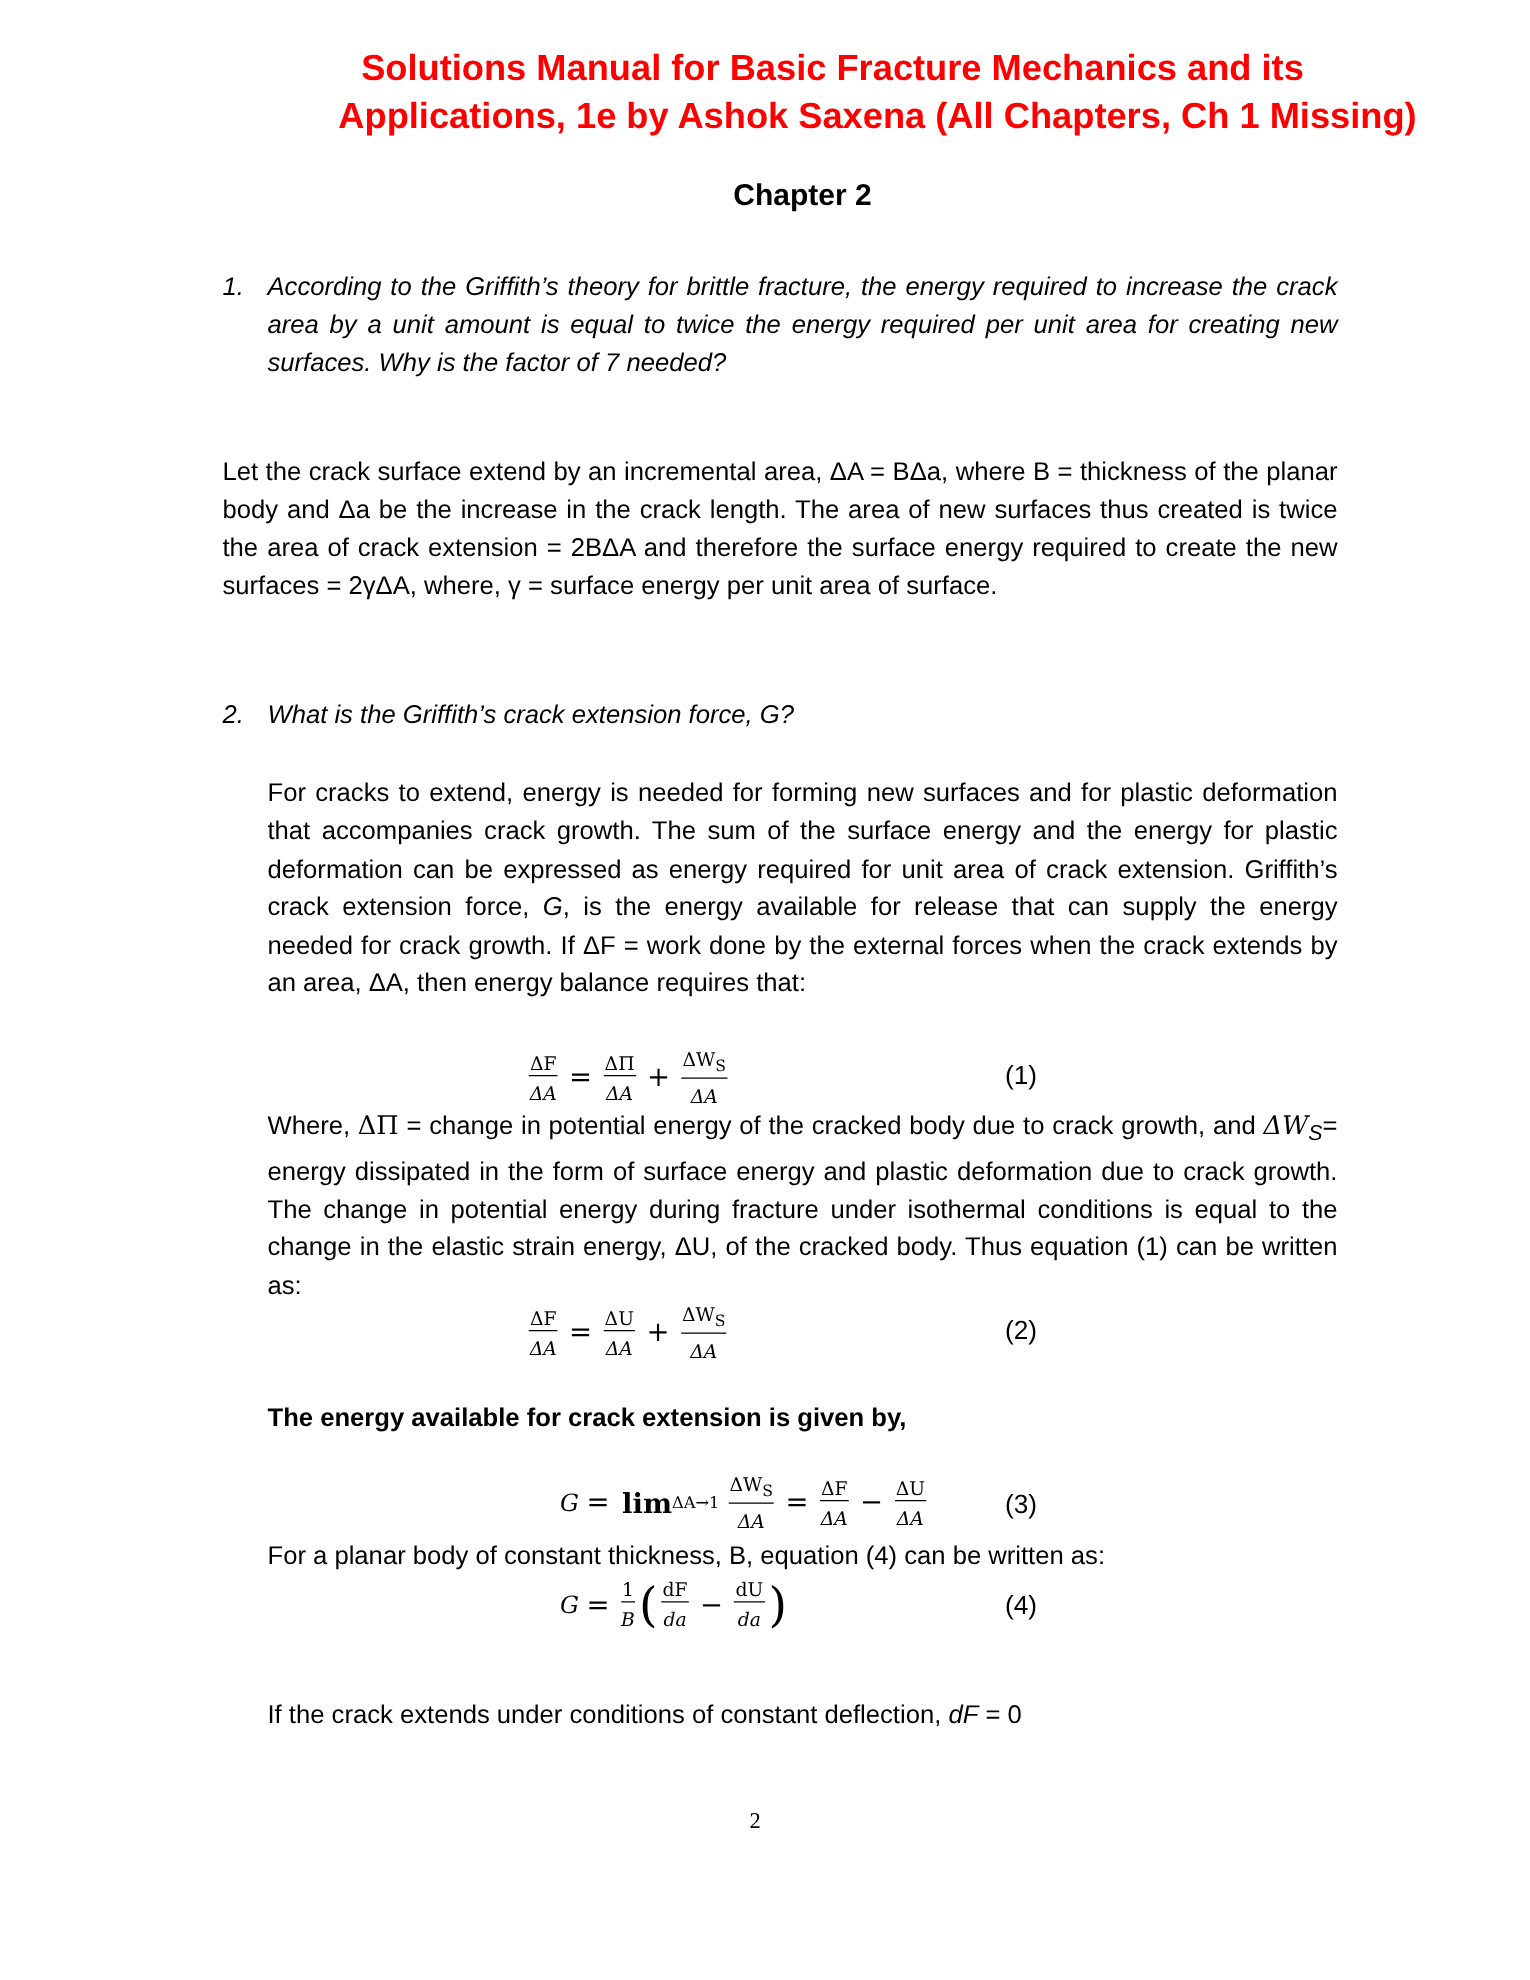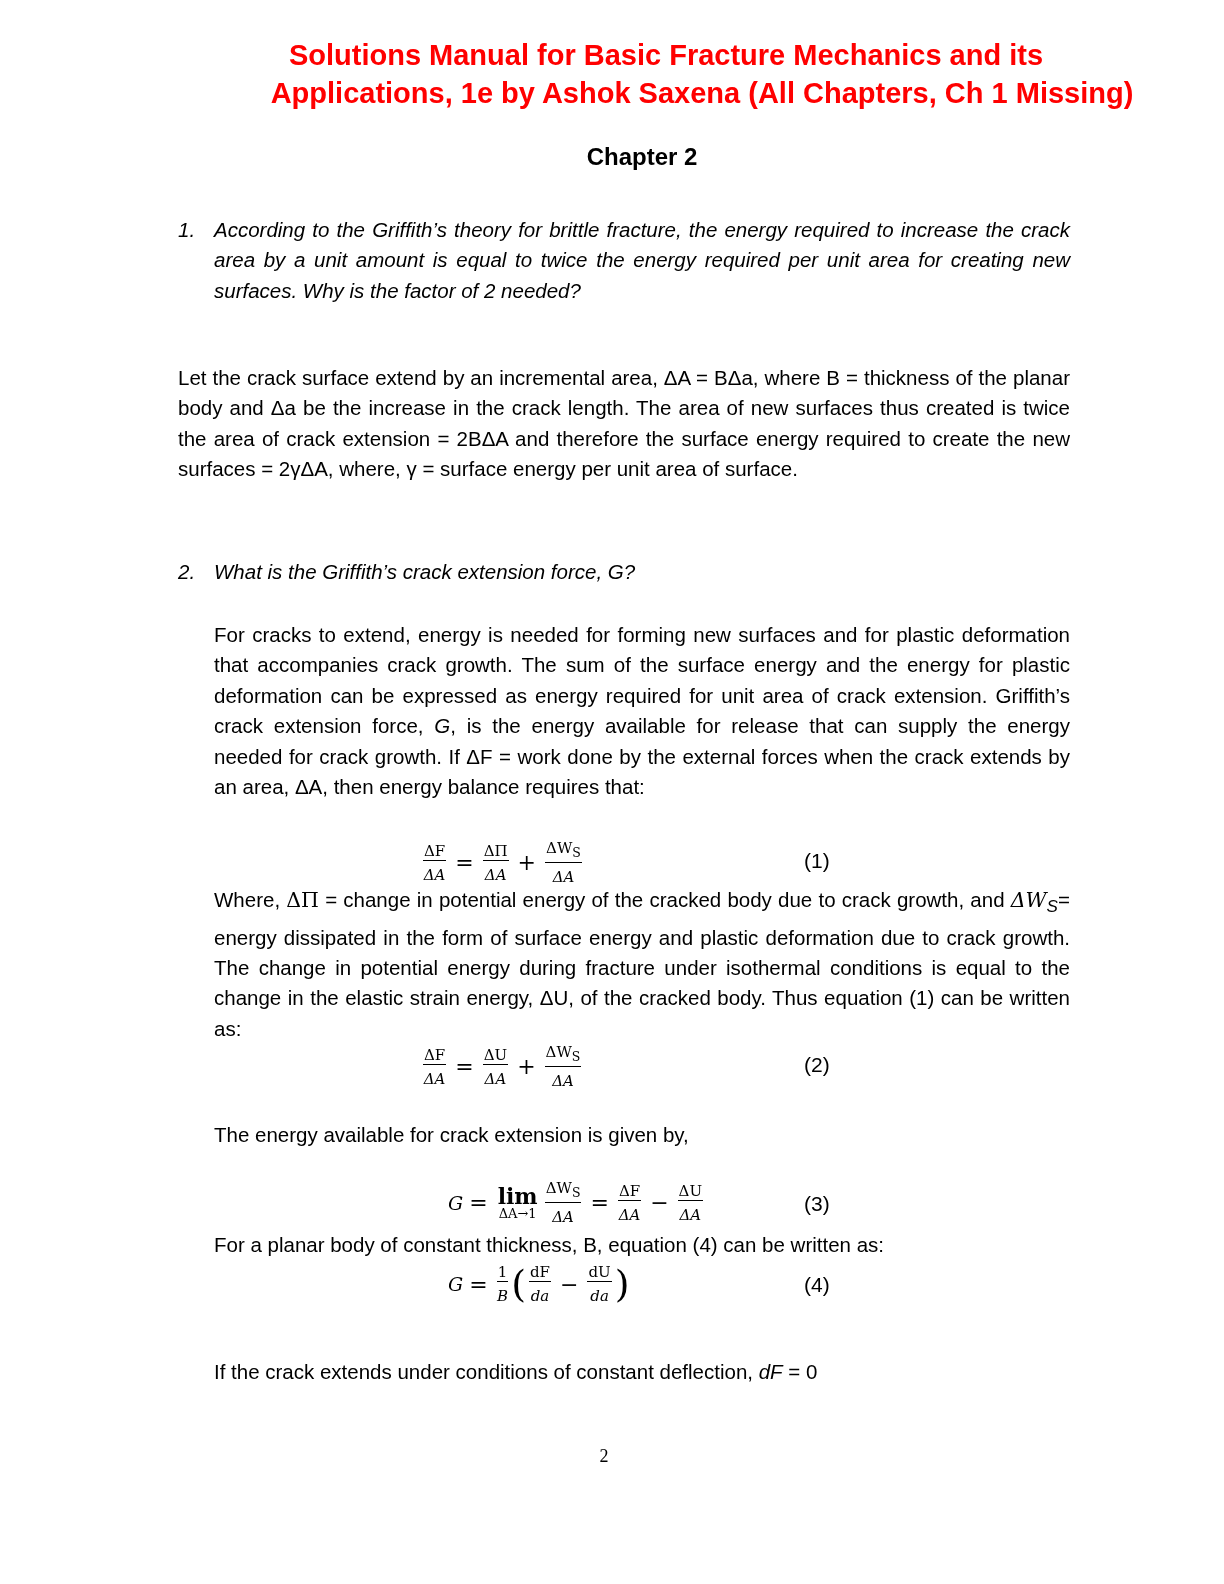--- a/index.html
+++ b/index.html
@@ -19,36 +19,36 @@
   .p2 { left: 214px; width: 856px; }
   .last-line { text-align-last: left; }
   .eq { font-family: "DejaVu Serif", "Liberation Serif", serif; font-size: 15px; display: flex; align-items: center; }
   .frac { display: inline-flex; flex-direction: column; align-items: center; margin: 0 3px; }
   .frac .n { border-bottom: 1.5px solid #000; padding: 0 1px 1px; line-height: 16px; }
   .frac .d { padding-top: 6px; line-height: 16px; font-style: italic; }
   .op { font-size: 22px; margin: 0 6px; }
   .eqnum { position: absolute; font-size: 21px; font-family: "Liberation Sans", sans-serif; }
   .italic { font-style: italic; }
   .up { font-style: normal; }
-  .lim { display: inline-flex; flex-direction: column; align-items: center; margin: 0 4px; }
+  .lim { display: inline-flex; flex-direction: row; align-items: center; margin: 0 4px; }
   .lim .l { font-size: 22px; font-weight: bold; line-height: 22px; }
   .lim .s { font-size: 13px; line-height: 14px; }
   .paren { font-size: 38px; font-weight: 200; line-height: 38px; }
   .pagenum { top: 1446px; left: 0; width: 1208px; text-align: center; font-family: "Liberation Serif", serif; font-size: 18px; }
 </style>
 </head>
 <body>
 
 <div class="abs title title1">Solutions Manual for Basic Fracture Mechanics and its</div>
 <div class="abs title title2">Applications, 1e by Ashok Saxena (All Chapters, Ch 1 Missing)</div>
 <div class="abs chapter">Chapter 2</div>
 
 <div>
   <span class="num" style="top:215px;">1.</span>
-  <div class="abs para q qtext last-line" style="top:215px;">According to the Griffith’s theory for brittle fracture, the energy required to increase the crack area by a unit amount is equal to twice the energy required per unit area for creating new surfaces. Why is the factor of 2 needed?</div>
+  <div class="abs para q qtext last-line" style="top:215px;">According to the Griffith’s theory for brittle fracture, the energy required to increase the crack area by a unit amount is equal to twice the energy required per unit area for creating new surfaces. Why is the factor of 7 needed?</div>
 </div>
 
 <div class="abs para p1 last-line">Let the crack surface extend by an incremental area, ΔA = BΔa, where B = thickness of the planar body and Δa be the increase in the crack length. The area of new surfaces thus created is twice the area of crack extension = 2BΔA and therefore the surface energy required to create the new surfaces = 2γΔA, where, γ = surface energy per unit area of surface.</div>
 
 <div>
   <span class="num" style="top:557px;">2.</span>
   <div class="abs para q qtext" style="top:557px;">What is the Griffith’s crack extension force, G?</div>
 </div>
 
 <div class="abs para p2 last-line" style="top:620px;"><span>For cracks to extend, energy is needed for forming new surfaces and for plastic deformation that accompanies crack growth. The sum of the surface energy and the energy for plastic deformation can be expressed as energy required for unit area of crack extension. Griffith’s crack extension force, </span><span class="italic">G</span><span>, is the energy available for release that can supply the energy needed for crack growth. If ΔF = work done by the external forces when the crack extends by an area, ΔA, then energy balance requires that:</span></div>
@@ -84,21 +84,21 @@
       <span class="d">ΔA</span>
     </span>
   <span class="op">+</span>
   <span class="frac">
       <span class="n"><span>ΔW</span><sub>S</sub></span>
       <span class="d">ΔA</span>
     </span>
 </div>
 <span class="eqnum" style="top:1053px; left:804px;">(2)</span>
 
-<div class="abs para p2" style="top:1120px;">The energy available for crack extension is given by,</div>
+<div class="abs para p2" style="top:1120px;font-weight:bold;">The energy available for crack extension is given by,</div>
 
 <div class="abs eq" style="top:1180px; left:448px;">
   <span class="italic" style="font-size:19px;">G</span>
   <span class="op">=</span>
   <span class="lim">
       <span class="l">lim</span>
       <span class="s">ΔA→1</span>
     </span>
   <span class="frac">
       <span class="n"><span>ΔW</span><sub>S</sub></span>

